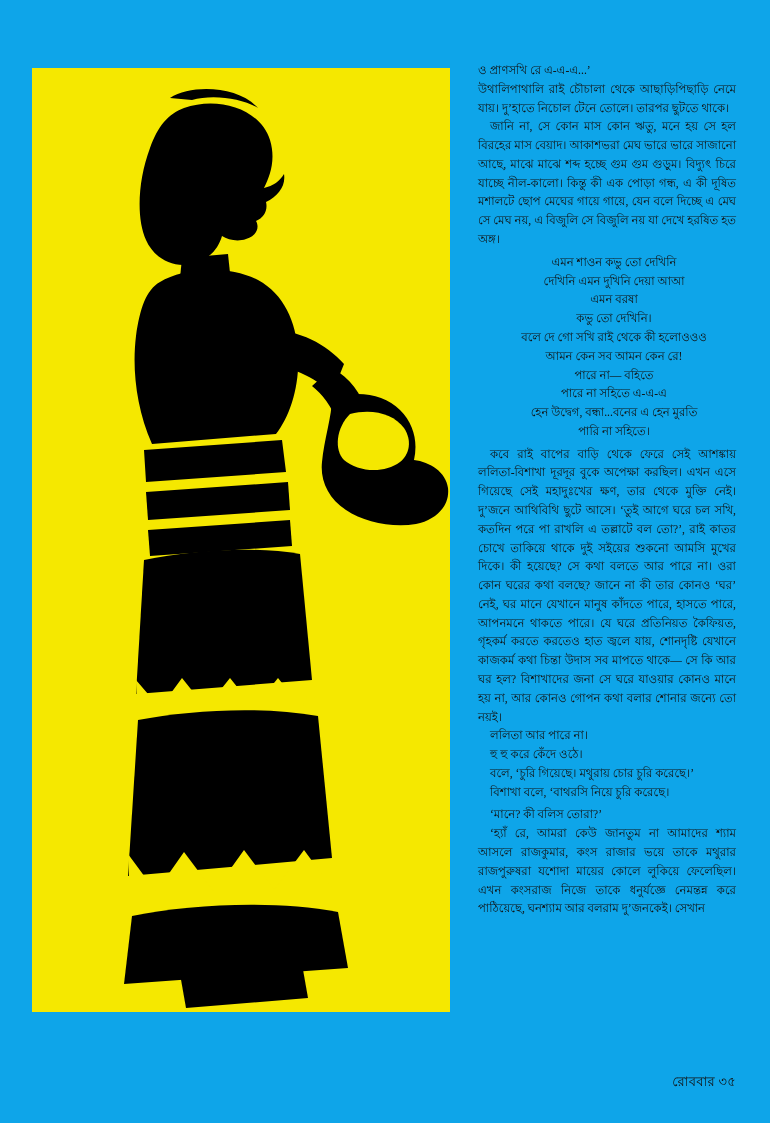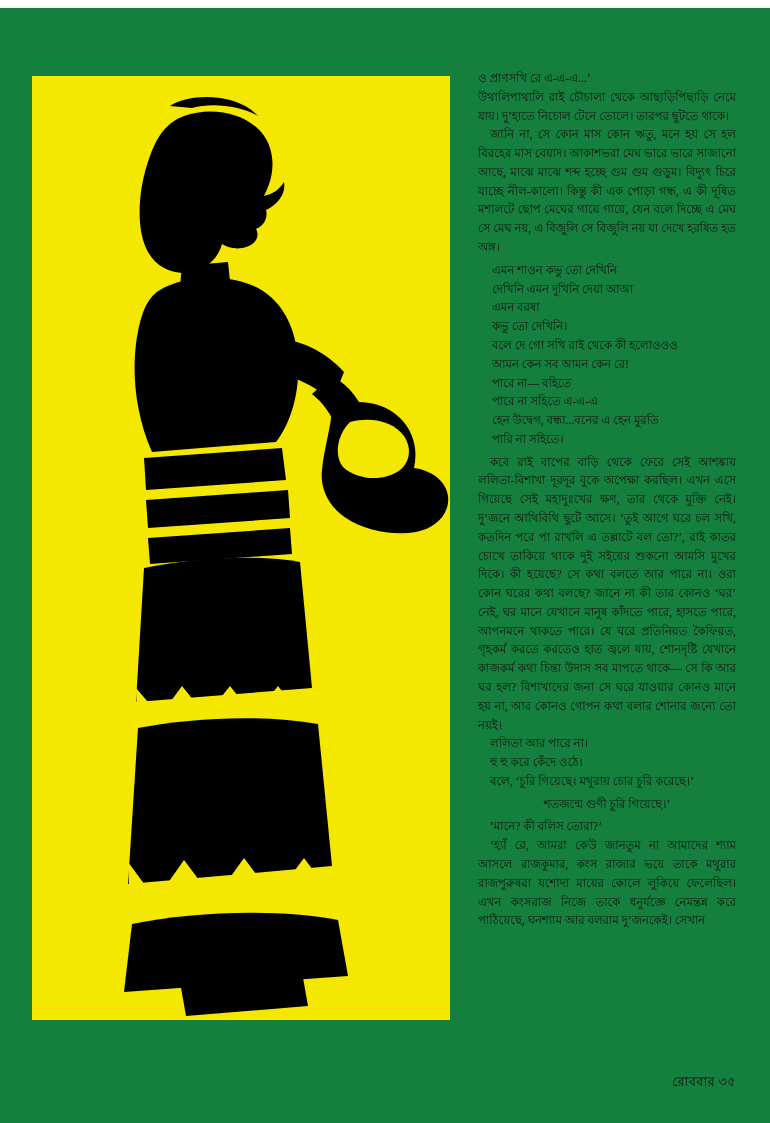--- a/index.html
+++ b/index.html
@@ -10,22 +10,21 @@
   body {
     width: 770px;
     height: 1123px;
     position: relative;
     font-family: "Liberation Serif", serif;
     overflow: hidden;
   }
   .page {
     position: absolute;
     inset: 0;
-    background: #15803d;
-    margin-top: 8px;
+    background: #0ea5e9;
   }
 
   
   .art-panel {
     position: absolute;
     left: 32px;
     top: 68px;
     width: 418px;
     height: 944px;
     background: #f5e800;
@@ -67,20 +66,21 @@
 
   
   .verse {
     margin: 4px 0 4px 0;
     padding-left: 14px;
     text-align: left;
   }
   .verse .line {
     text-indent: 0;
     white-space: nowrap;
+    text-align: center;
   }
   .verse-center {
     text-align: center;
     padding-left: 0;
   }
   .verse-center .line {
     white-space: normal;
   }
 
   
@@ -177,22 +177,22 @@
         <div class="line">আমন কেন সব আমন কেন রে!</div>
         <div class="line">পারে না— বহিতে</div>
         <div class="line">পারে না সহিতে এ-এ-এ</div>
         <div class="line">হেন উদ্বেগ, বন্ধা...বনের এ হেন মুরতি</div>
         <div class="line">পারি না সহিতে।</div>
       </div>
       <p class="para gap-before">কবে রাই বাপের বাড়ি থেকে ফেরে সেই আশঙ্কায় ললিতা-বিশাখা দূরদূর বুকে অপেক্ষা করছিল। এখন এসে গিয়েছে সেই মহাদুঃখের ক্ষণ, তার থেকে মুক্তি নেই। দু’জনে আথিবিথি ছুটে আসে। ‘তুই আগে ঘরে চল সখি, কতদিন পরে পা রাখলি এ তল্লাটে বল তো?’, রাই কাতর চোখে তাকিয়ে থাকে দুই সইয়ের শুকনো আমসি মুখের দিকে। কী হয়েছে? সে কথা বলতে আর পারে না। ওরা কোন ঘরের কথা বলছে? জানে না কী তার কোনও ‘ঘর’ নেই, ঘর মানে যেখানে মানুষ কাঁদতে পারে, হাসতে পারে, আপনমনে থাকতে পারে। যে ঘরে প্রতিনিয়ত কৈফিয়ত, গৃহকর্ম করতে করতেও হাত জ্বলে যায়, শোনদৃষ্টি যেখানে কাজকর্ম কথা চিন্তা উদাস সব মাপতে থাকে— সে কি আর ঘর হল? বিশাখাদের জনা সে ঘরে যাওয়ার কোনও মানে হয় না, আর কোনও গোপন কথা বলার শোনার জন্যে তো নয়ই।</p>
       <p class="para">ললিতা আর পারে না।</p>
       <p class="para">হু হু করে কেঁদে ওঠে।</p>
       <p class="para">বলে, ‘চুরি গিয়েছে। মথুরায় চোর চুরি করেছে।’</p>
+      <p class="para">বিশাখা বলে, ‘বাথরসি নিয়ে চুরি করেছে।</p>
       <div class="verse verse-center">
-        <div class="line">শতজন্মে গুণী চুরি গিয়েছে।’</div>
       </div>
       <p class="para">‘মানে? কী বলিস তোরা?’</p>
       <p class="para">‘হ্যাঁ রে, আমরা কেউ জানতুম না আমাদের শ্যাম আসলে রাজকুমার, কংস রাজার ভয়ে তাকে মথুরার রাজপুরুষরা যশোদা মায়ের কোলে লুকিয়ে ফেলেছিল। এখন কংসরাজ নিজে তাকে ধনুর্যজ্ঞে নেমন্তন্ন করে পাঠিয়েছে, ঘনশ্যাম আর বলরাম দু’জনকেই। সেখান</p>
     </div>
 
   <div class="footer">রোববার ৩৫</div>
 
 </div>
 
 </body></html>

